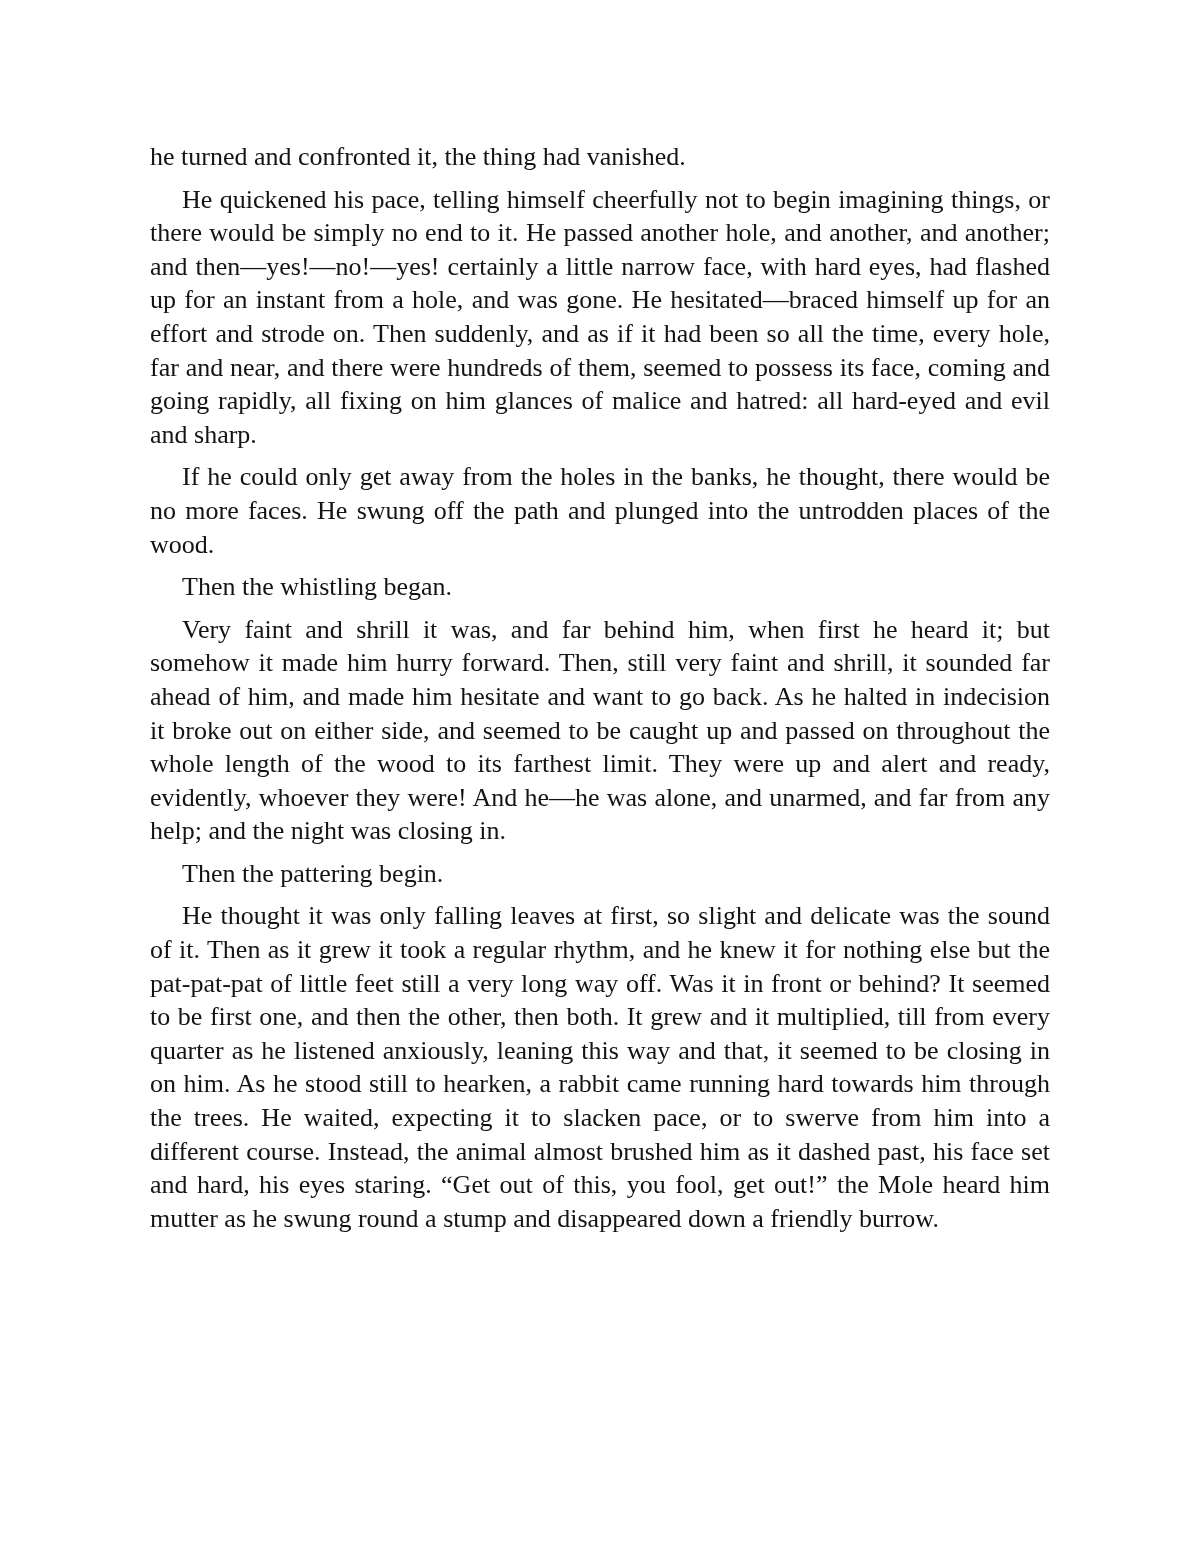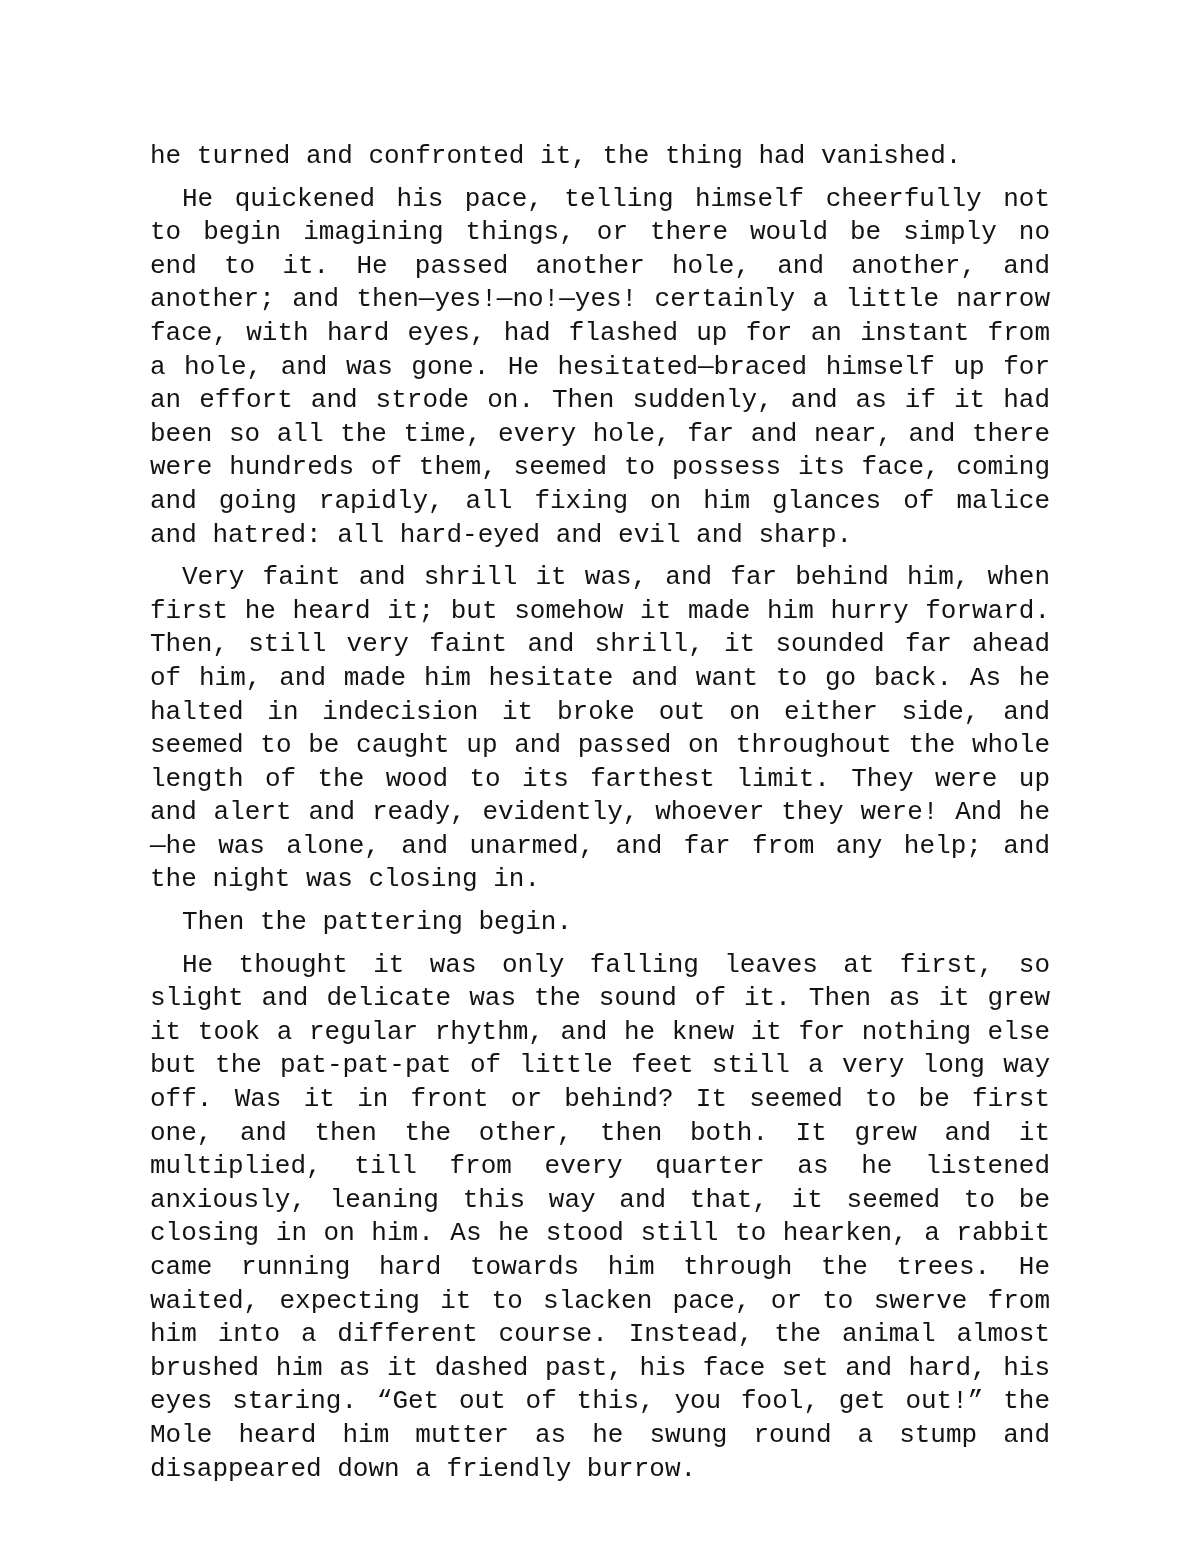--- a/index.html
+++ b/index.html
@@ -12,38 +12,40 @@
     height: 1552px;
     position: relative;
     overflow: hidden;
   }
   .book-page {
     position: absolute;
     left: 150px;
     top: 140px;
     width: 900px;
     color: #131313;
-    font-family: Liberation Mono, monospace;
+    font-family: Liberation Serif, serif;
     font-size: 26px;
     line-height: 33.6px;
     text-align: justify;
   }
   .book-page p.para {
     margin: 0 0 9px 0;
     padding: 0;
     text-indent: 32px;
   }
   .book-page p.para.no-indent {
     text-indent: 0;
   }
 </style>
 </head>
 <body>
 
 <div class="book-page">
   <div id="page-text">
       <p class="para no-indent">he turned and confronted it, the thing had vanished.</p>
       <p class="para">He quickened his pace, telling himself cheerfully not to begin imagining things, or there would be simply no end to it. He passed another hole, and another, and another; and then—yes!—no!—yes! certainly a little narrow face, with hard eyes, had flashed up for an instant from a hole, and was gone. He hesitated—braced himself up for an effort and strode on. Then suddenly, and as if it had been so all the time, every hole, far and near, and there were hundreds of them, seemed to possess its face, coming and going rapidly, all fixing on him glances of malice and hatred: all hard-eyed and evil and sharp.</p>
+      <p class="para">If he could only get away from the holes in the banks, he thought, there would be no more faces. He swung off the path and plunged into the untrodden places of the wood.</p>
+      <p class="para">Then the whistling began.</p>
       <p class="para">Very faint and shrill it was, and far behind him, when first he heard it; but somehow it made him hurry forward. Then, still very faint and shrill, it sounded far ahead of him, and made him hesitate and want to go back. As he halted in indecision it broke out on either side, and seemed to be caught up and passed on throughout the whole length of the wood to its farthest limit. They were up and alert and ready, evidently, whoever they were! And he—he was alone, and unarmed, and far from any help; and the night was closing in.</p>
       <p class="para">Then the pattering begin.</p>
       <p class="para">He thought it was only falling leaves at first, so slight and delicate was the sound of it. Then as it grew it took a regular rhythm, and he knew it for nothing else but the pat-pat-pat of little feet still a very long way off. Was it in front or behind? It seemed to be first one, and then the other, then both. It grew and it multiplied, till from every quarter as he listened anxiously, leaning this way and that, it seemed to be closing in on him. As he stood still to hearken, a rabbit came running hard towards him through the trees. He waited, expecting it to slacken pace, or to swerve from him into a different course. Instead, the animal almost brushed him as it dashed past, his face set and hard, his eyes staring. “Get out of this, you fool, get out!” the Mole heard him mutter as he swung round a stump and disappeared down a friendly burrow.</p>
     </div>
 </div>
 
 </body></html>

